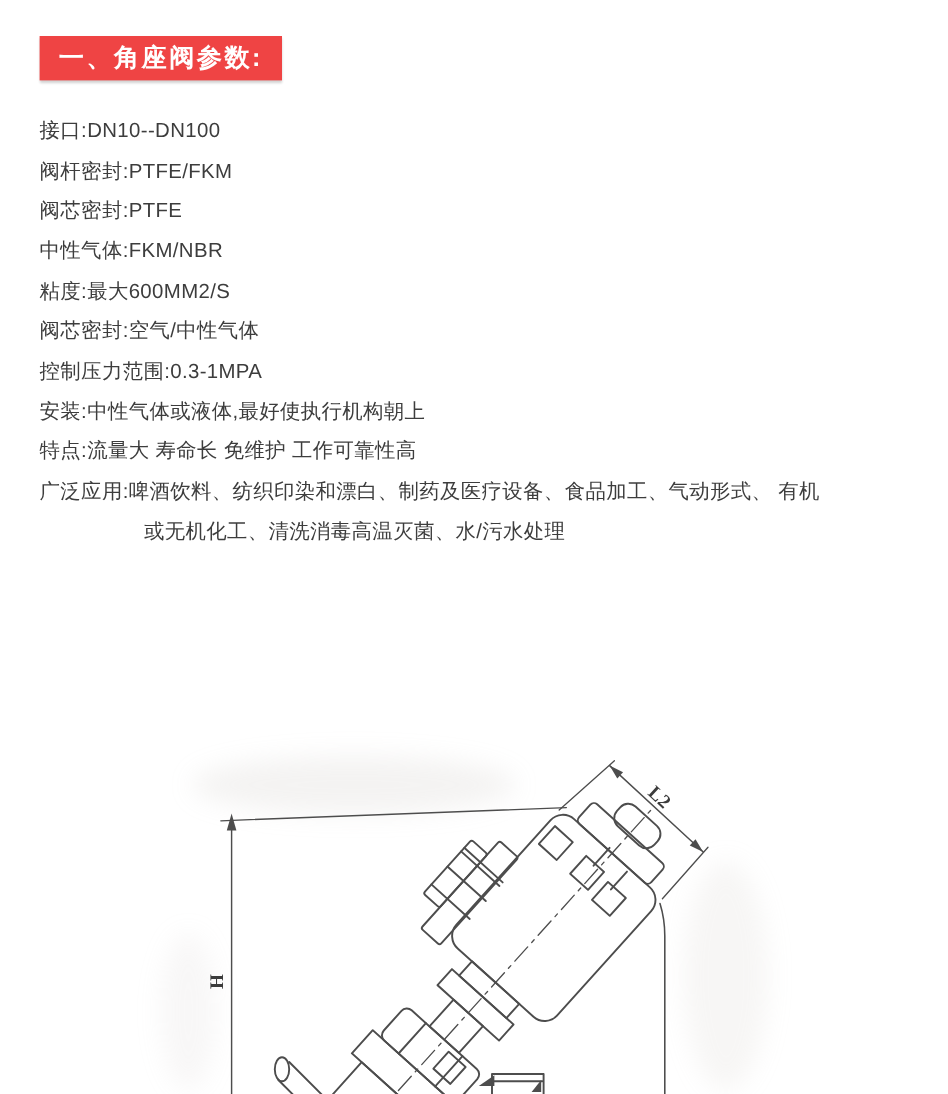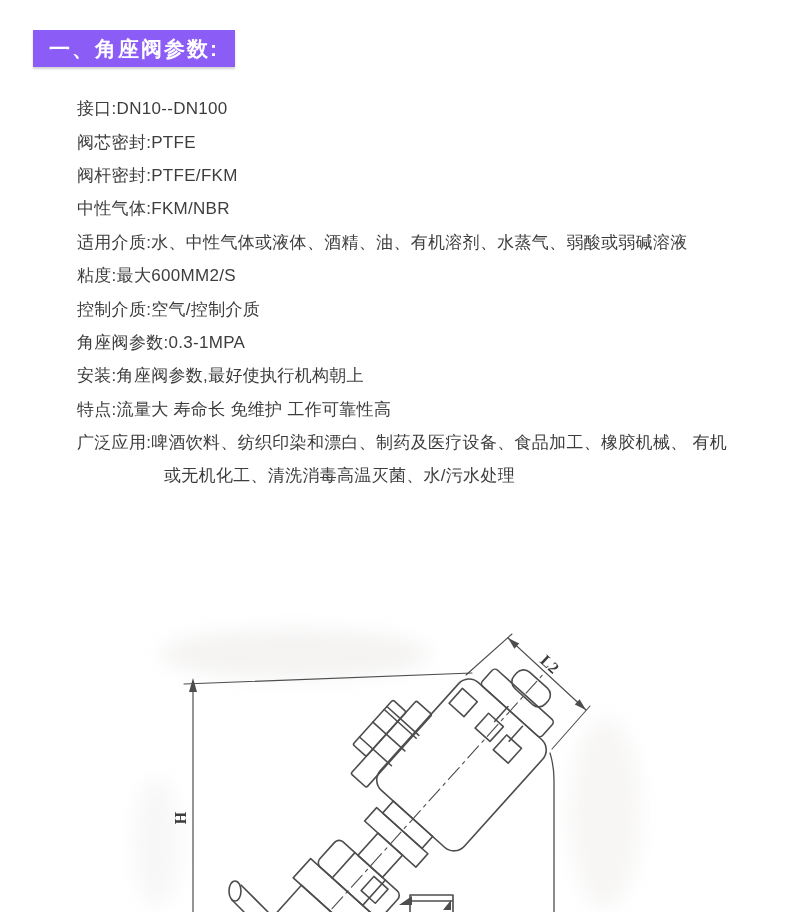--- a/index.html
+++ b/index.html
@@ -4,28 +4,28 @@
 <style>
   html,body{margin:0;padding:0;}
   body{
     width:790px;height:912px;overflow:hidden;background:#ffffff;
     font-family:"Liberation Sans","DejaVu Sans",sans-serif;
     position:relative;
   }
   .page{position:absolute;inset:0;background:#ffffff;}
   .badge{
     position:absolute;left:33px;top:30px;height:37px;line-height:37px;
-    background:#8b5cf6;color:#ffffff;font-weight:bold;font-size:21px;
+    background:#ef4444;color:#ffffff;font-weight:bold;font-size:21px;
     padding:0 16px;letter-spacing:2px;white-space:nowrap;
     box-shadow:0 2px 2px rgba(0,0,0,0.18);
   }
   .specs{position:absolute;left:33px;top:92px;width:745px;}
   .spec-line{
     height:33.4px;display:flex;align-items:center;
-    font-size:17px;color:#3d3d3d;white-space:nowrap;letter-spacing:0.3px;margin-left:44px;
+    font-size:17px;color:#3d3d3d;white-space:nowrap;letter-spacing:0.3px;
   }
   .spec-line.indent{padding-left:87px;}
   .drawing{position:absolute;left:140px;top:628px;width:520px;height:284px;}
   .smudge{position:absolute;border-radius:50%;filter:blur(10px);pointer-events:none;}
   .smudge.a{left:20px;top:2px;width:270px;height:48px;background:rgba(188,183,176,0.16);}
   .smudge.b{left:430px;top:90px;width:70px;height:190px;background:rgba(196,192,186,0.14);}
   .smudge.c{left:-6px;top:150px;width:46px;height:130px;background:rgba(196,192,186,0.12);}
   svg{position:absolute;left:0;top:0;}
   svg text{
     font-family:"Liberation Serif","DejaVu Serif",serif;
@@ -36,30 +36,29 @@
 <body>
 
 <div class="page">
 
   <div class="badge">
     <span>一、角座阀参数:</span>
   </div>
 
   <div class="specs">
     <div class="spec-line">接口:DN10--DN100</div>
+    <div class="spec-line">阀杆密封:PTFE/FKM</div>
     <div class="spec-line">阀芯密封:PTFE</div>
-    <div class="spec-line">阀杆密封:PTFE/FKM</div>
     <div class="spec-line">中性气体:FKM/NBR</div>
-    <div class="spec-line">适用介质:水、中性气体或液体、酒精、油、有机溶剂、水蒸气、弱酸或弱碱溶液</div>
     <div class="spec-line">粘度:最大600MM2/S</div>
-    <div class="spec-line">控制介质:空气/控制介质</div>
-    <div class="spec-line">角座阀参数:0.3-1MPA</div>
-    <div class="spec-line">安装:角座阀参数,最好使执行机构朝上</div>
+    <div class="spec-line">阀芯密封:空气/中性气体</div>
+    <div class="spec-line">控制压力范围:0.3-1MPA</div>
+    <div class="spec-line">安装:中性气体或液体,最好使执行机构朝上</div>
     <div class="spec-line">特点:流量大 寿命长 免维护 工作可靠性高</div>
-    <div class="spec-line">广泛应用:啤酒饮料、纺织印染和漂白、制药及医疗设备、食品加工、橡胶机械、 有机</div>
+    <div class="spec-line">广泛应用:啤酒饮料、纺织印染和漂白、制药及医疗设备、食品加工、气动形式、 有机</div>
     <div class="spec-line indent">或无机化工、清洗消毒高温灭菌、水/污水处理</div>
   </div>
 
   <div class="drawing">
     <div class="smudge a"></div>
     <div class="smudge b"></div>
     <div class="smudge c"></div>
 
     <svg width="520" height="284" viewBox="0 0 520 284">
       <g fill="none" stroke="#4d4d4d" stroke-width="1.6" stroke-linejoin="round" stroke-linecap="round">

